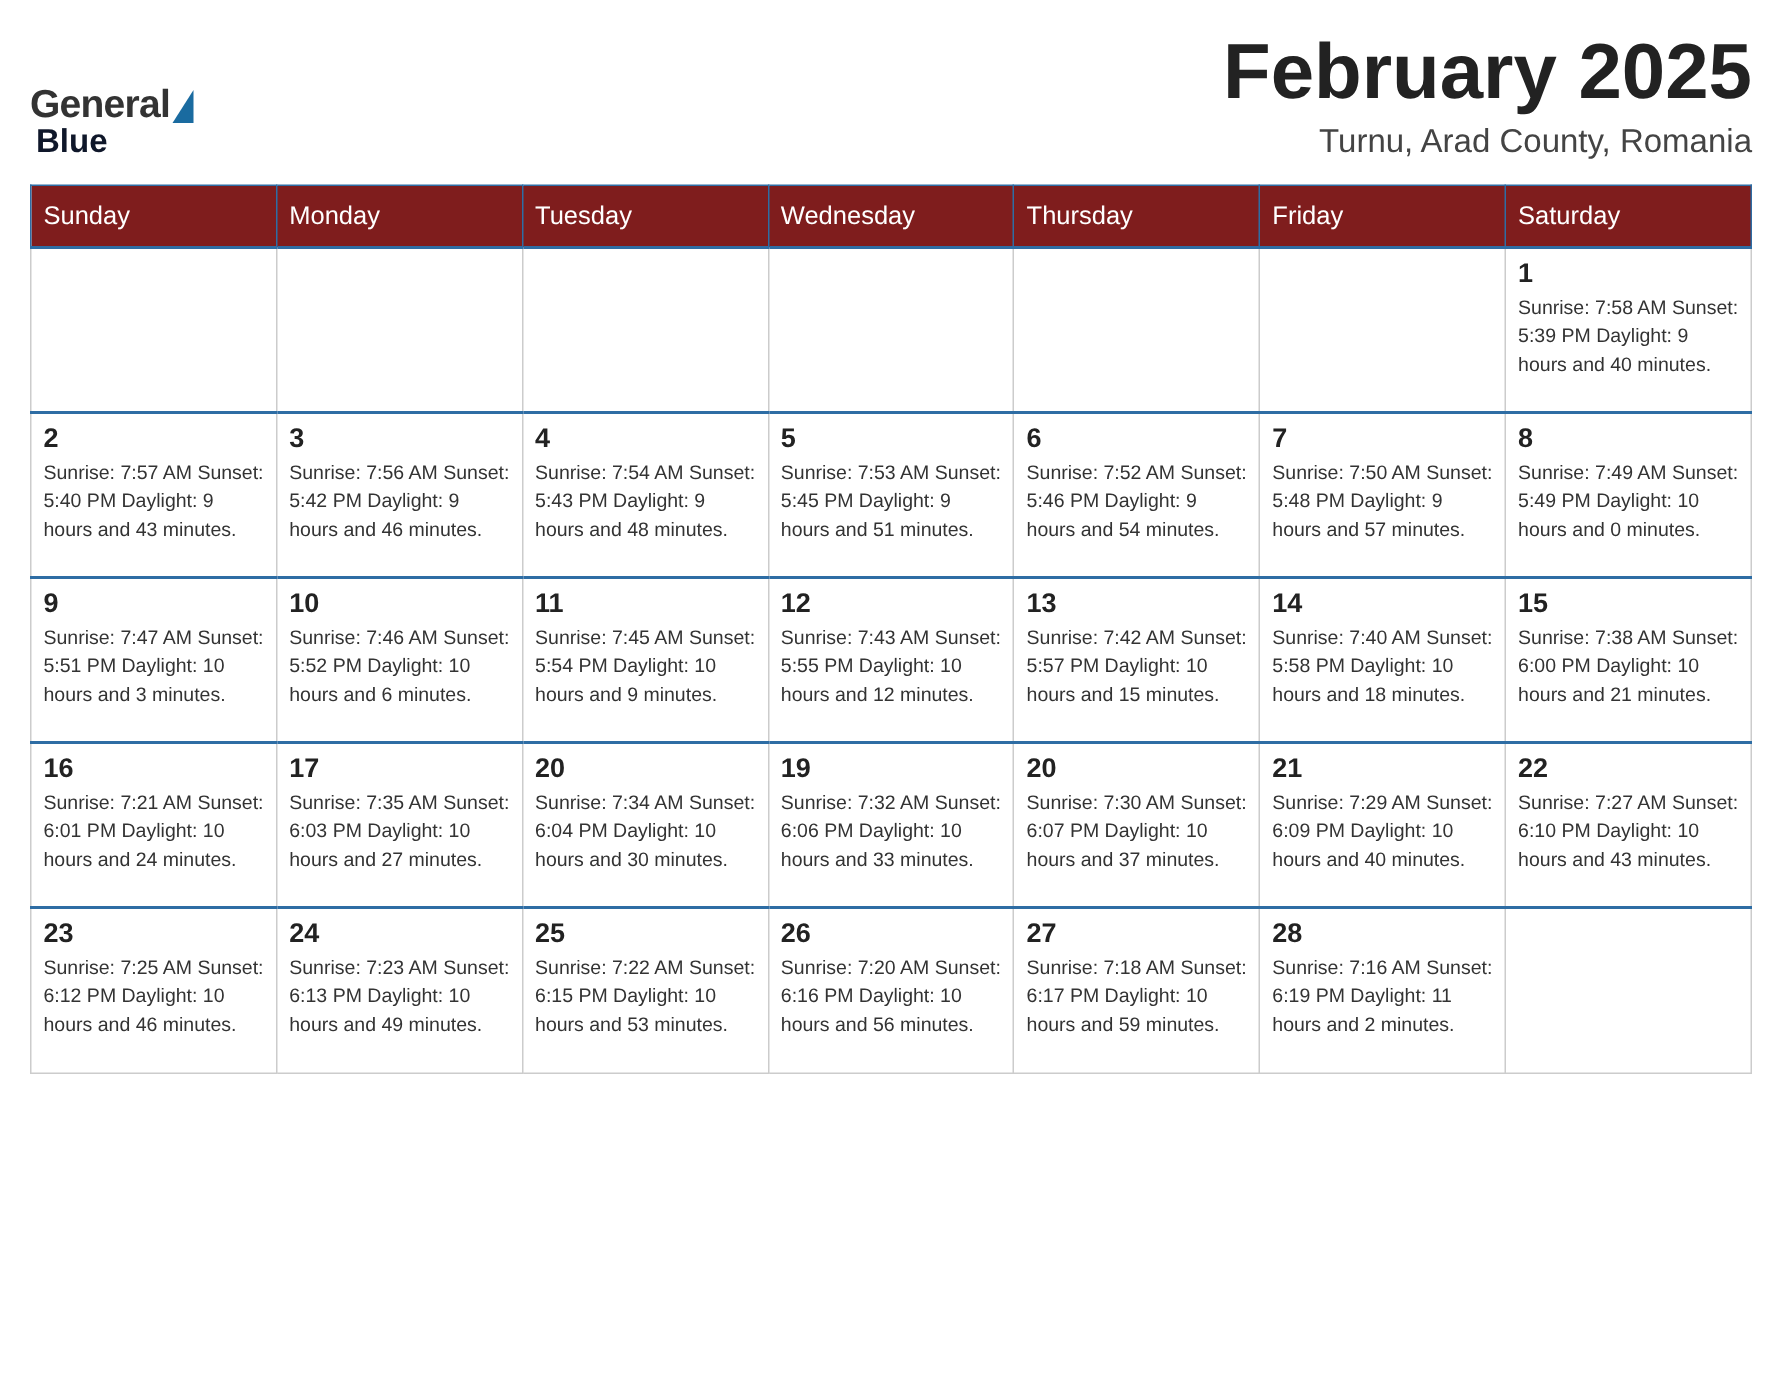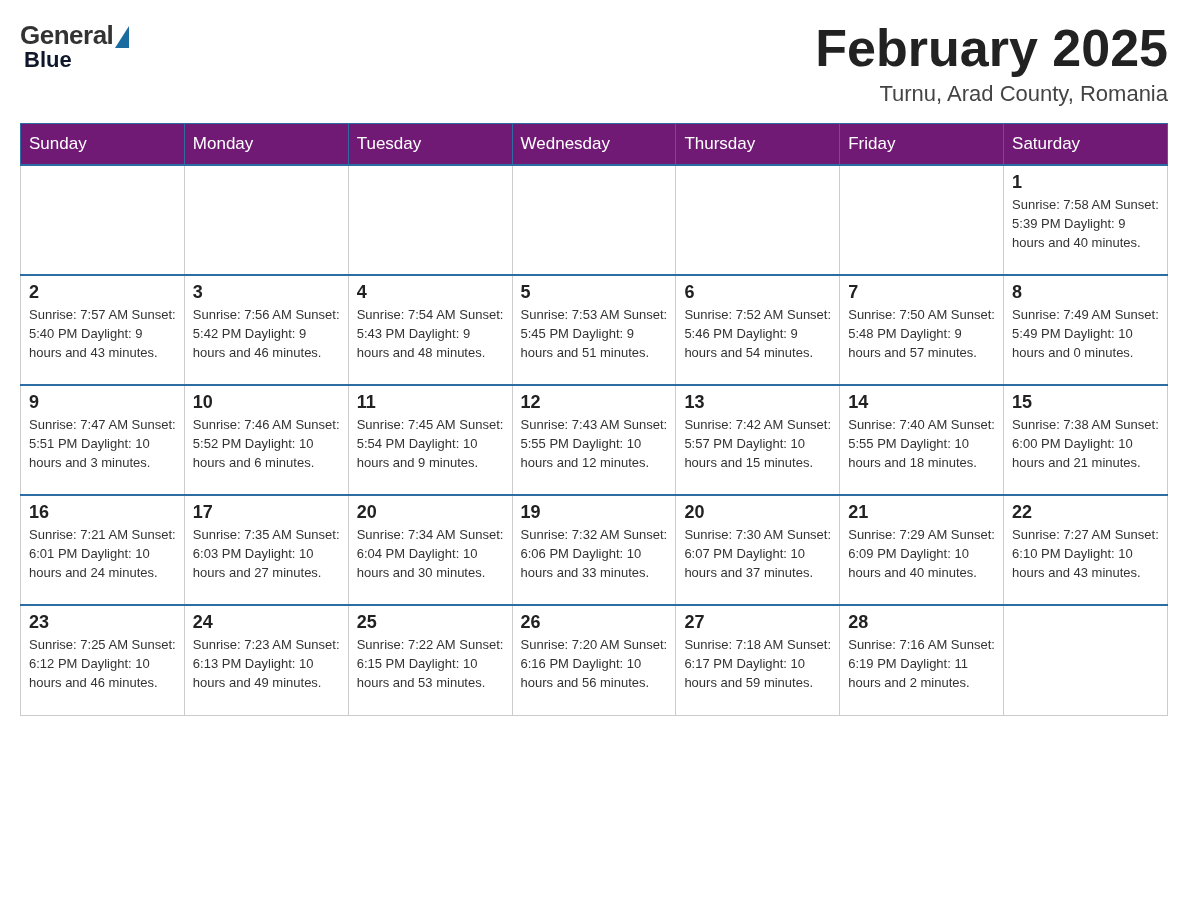--- a/index.html
+++ b/index.html
@@ -6,21 +6,21 @@
     body {
       font-family: Arial, sans-serif;
       background: #fff;
       padding: 20px;
       width: 1188px;
       min-height: 918px;
     }
     .header {
       display: flex;
       justify-content: space-between;
-      align-items: flex-start;
+      align-items: flex-end;
       margin-bottom: 16px;
     }
     .logo {
       display: flex;
       flex-direction: column;
       align-items: flex-start;
     }
     .logo-top {
       display: flex;
       align-items: center;
@@ -59,21 +59,21 @@
       font-size: 22px;
       color: #444;
       margin-top: 4px;
     }
     .calendar {
       width: 100%;
       border-collapse: collapse;
       border: 1px solid #aaa;
     }
     .calendar th {
-      background-color: #701a75;
+      background-color: #7f1d1d;
       color: #fff;
       font-size: 17px;
       font-weight: normal;
       padding: 10px 8px;
       text-align: left;
       border: 1px solid #2e6da4;
     }
     .calendar td {
       vertical-align: top;
       border: 1px solid #ccc;
@@ -222,21 +222,21 @@
         </td>
         <td>
           <span class="day-number">13</span>
           <div class="day-info">Sunrise: 7:42 AM
 Sunset: 5:57 PM
 Daylight: 10 hours and 15 minutes.</div>
         </td>
         <td>
           <span class="day-number">14</span>
           <div class="day-info">Sunrise: 7:40 AM
-Sunset: 5:55 PM
+Sunset: 5:58 PM
 Daylight: 10 hours and 18 minutes.</div>
         </td>
         <td>
           <span class="day-number">15</span>
           <div class="day-info">Sunrise: 7:38 AM
 Sunset: 6:00 PM
 Daylight: 10 hours and 21 minutes.</div>
         </td>
       </tr>
       <tr>

